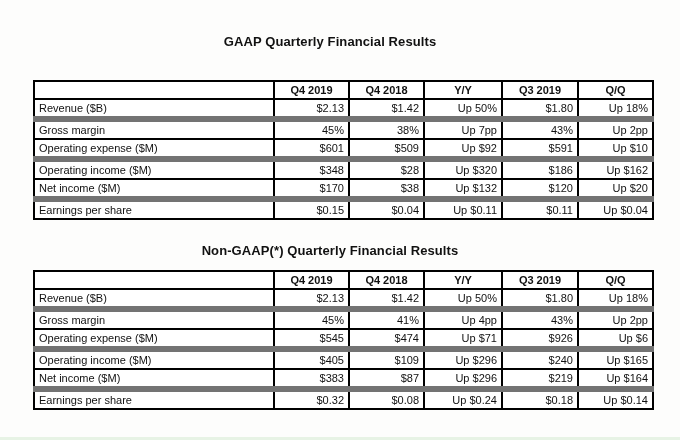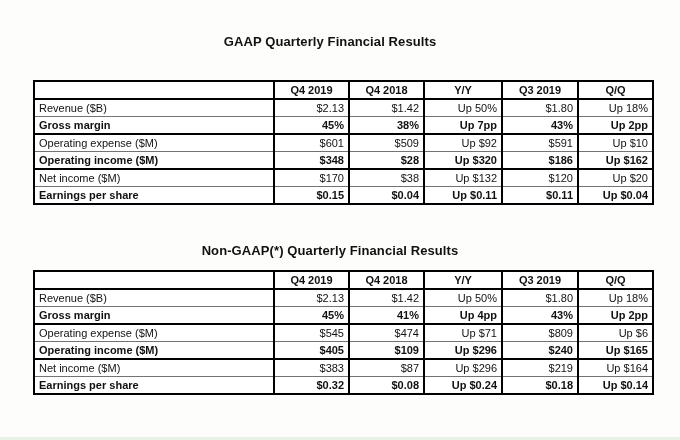--- a/index.html
+++ b/index.html
@@ -49,22 +49,22 @@
     padding: 0 4px;
     color: #111111;
     white-space: nowrap;
     overflow: hidden;
   }
   .fin-table thead th {
     border-bottom: 2px solid #000000;
     font-weight: bold;
     text-align: center;
   }
-  .fin-table tr.thin  > td { border-bottom: 1px solid #737373; margin-top: 28px; }
-  .fin-table tr.thick > td { border-bottom: 2px solid #000000; font-weight: bold; }
+  .fin-table tr.thin  > td { border-bottom: 6px solid #737373; margin-top: 28px; }
+  .fin-table tr.thick > td { border-bottom: 2px solid #000000; }
   .fin-table td.lbl { text-align: left; }
   .fin-table td.val { text-align: right; }
 
   .bottom-strip {
     position: absolute;
     left: 0; bottom: 0;
     width: 680px; height: 3px;
   }
 </style>
 </head>
@@ -179,21 +179,21 @@
       <td class="val">41%</td>
       <td class="val">Up 4pp</td>
       <td class="val">43%</td>
       <td class="val">Up 2pp</td>
     </tr>
     <tr class="thin">
       <td class="lbl">Operating expense ($M)</td>
       <td class="val">$545</td>
       <td class="val">$474</td>
       <td class="val">Up $71</td>
-      <td class="val">$809</td>
+      <td class="val">$926</td>
       <td class="val">Up $6</td>
     </tr>
     <tr class="thick">
       <td class="lbl">Operating income ($M)</td>
       <td class="val">$405</td>
       <td class="val">$109</td>
       <td class="val">Up $296</td>
       <td class="val">$240</td>
       <td class="val">Up $165</td>
     </tr>

